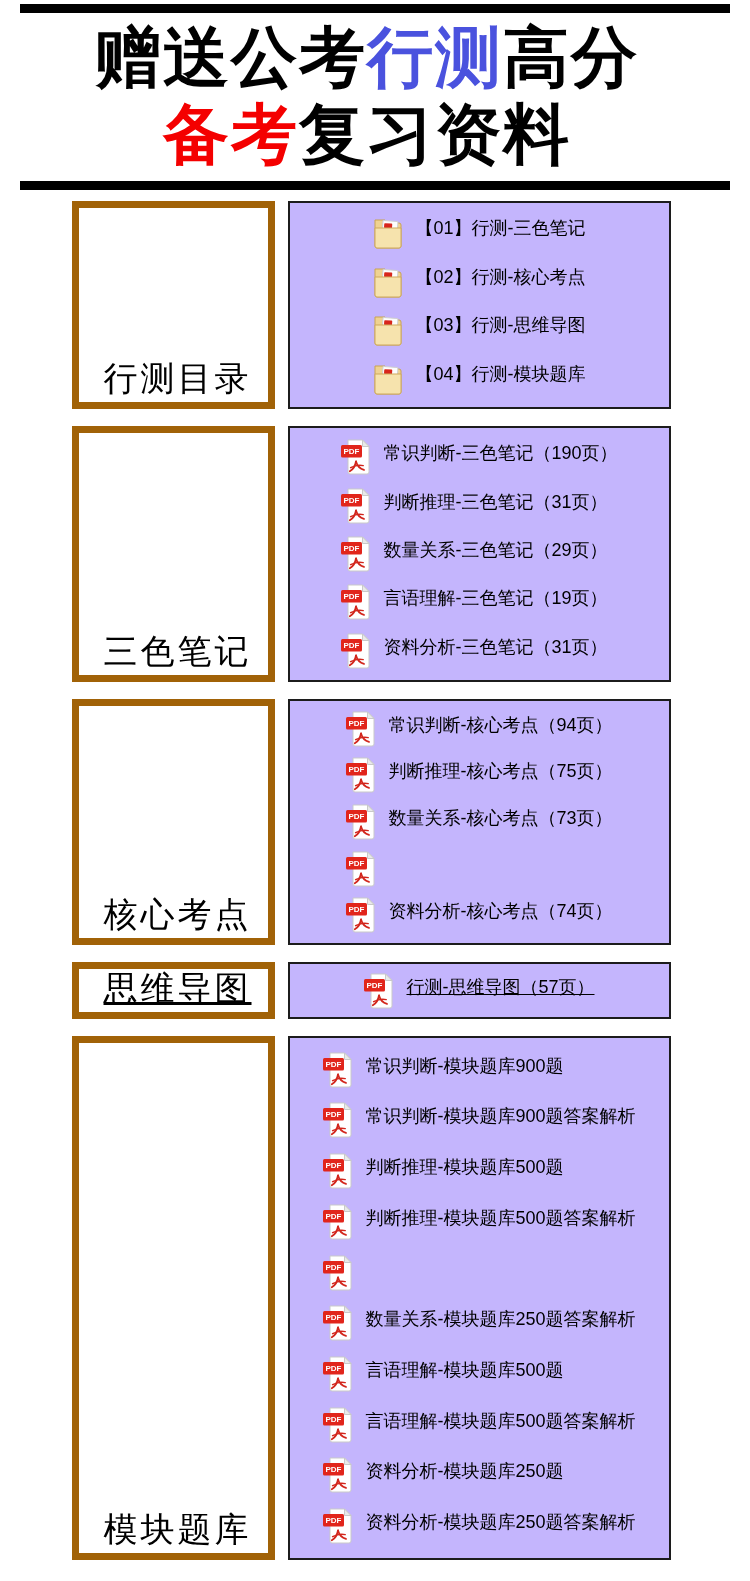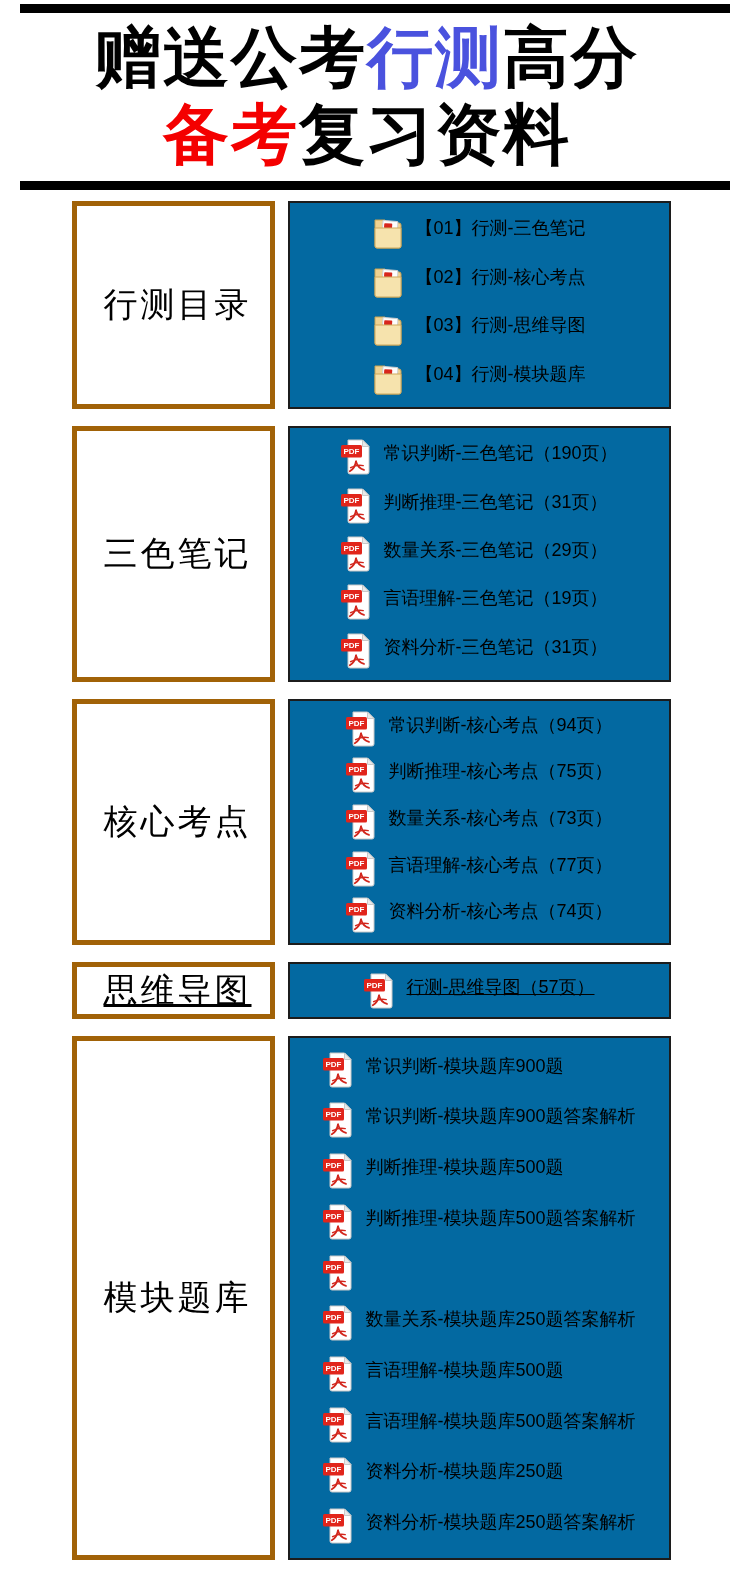--- a/index.html
+++ b/index.html
@@ -19,29 +19,29 @@
 
   .sections{padding:11px 0 0 72px;}
   .section{display:flex;gap:13px;margin-bottom:17px;}
   .section:nth-child(1){height:208px;}
   .section:nth-child(2){height:256px;}
   .section:nth-child(3){height:246px;}
   .section:nth-child(4){height:57px;text-decoration:underline;}
   .section:nth-child(5){height:524px;}
 
   .label-box{
-    width:203px;box-sizing:border-box;border:5px solid #a16207;background:#fff;
-    display:flex;align-items:center;justify-content:center;flex:0 0 auto;height:100%;padding-left:8px;
+    width:203px;box-sizing:border-box;border:7px solid #a16207;background:#fff;
+    display:flex;align-items:flex-end;justify-content:center;flex:0 0 auto;height:100%;padding-left:8px;
   }
   .label-text{
     font-family:"Liberation Serif","DejaVu Serif",serif;
     font-size:34px;color:#000;letter-spacing:3px;white-space:nowrap;
   }
   .items-box{
-    width:383px;box-sizing:border-box;border:2px solid #1c1c1c;background:#0369a1;
+    width:383px;box-sizing:border-box;border:2px solid #1c1c1c;background:#c4b5fd;
     flex:0 0 auto;height:100%;display:flex;
   }
   .list{
     width:max-content;margin:0 auto;display:flex;flex-direction:column;
     justify-content:space-evenly;height:100%;
   }
   .row{display:flex;align-items:flex-start;gap:12px;}
   .row .icon{flex:0 0 auto;display:inline-block;width:30px;height:38px;}
   .row .icon svg{display:block;}
   .file-name{
@@ -259,21 +259,20 @@
   <svg width="30" height="38" viewBox="0 0 30 38" xmlns="http://www.w3.org/2000/svg">
     <path d="M7 2 h14.5 l6.5 6.5 V34 a2 2 0 0 1 -2 2 H9 a2 2 0 0 1 -2 -2 Z" fill="#ffffff" stroke="#c9c9c9" stroke-width="1"></path>
     <path d="M21.5 2 l6.5 6.5 h-6.5 z" fill="#e9e9e9" stroke="#c9c9c9" stroke-width="1"></path>
     <rect x="0" y="7" width="21" height="12.5" rx="1.5" fill="#e1251b"></rect>
     <text x="10.5" y="16.2" font-size="8" font-weight="bold" fill="#ffffff" text-anchor="middle" font-family="Liberation Sans, DejaVu Sans, sans-serif">PDF</text>
     <path d="M15 23.5 c-0.7 4.2 -3.2 8 -6.2 9.8" stroke="#d2261c" stroke-width="1.8" fill="none" stroke-linecap="round"></path>
     <path d="M15 23.5 c1 3.6 4.2 7.4 8 8.4" stroke="#d2261c" stroke-width="1.8" fill="none" stroke-linecap="round"></path>
     <path d="M9.6 29.6 c4.4 -2.2 9.4 -2.9 12.6 -2" stroke="#d2261c" stroke-width="1.5" fill="none" stroke-linecap="round"></path>
   </svg>
 </span>
-            <span class="file-name">言语理解-核心考点（77页）</span>
           </div>
           <div class="row">
             <span class="icon">
   <svg width="30" height="38" viewBox="0 0 30 38" xmlns="http://www.w3.org/2000/svg">
     <path d="M7 2 h14.5 l6.5 6.5 V34 a2 2 0 0 1 -2 2 H9 a2 2 0 0 1 -2 -2 Z" fill="#ffffff" stroke="#c9c9c9" stroke-width="1"></path>
     <path d="M21.5 2 l6.5 6.5 h-6.5 z" fill="#e9e9e9" stroke="#c9c9c9" stroke-width="1"></path>
     <rect x="0" y="7" width="21" height="12.5" rx="1.5" fill="#e1251b"></rect>
     <text x="10.5" y="16.2" font-size="8" font-weight="bold" fill="#ffffff" text-anchor="middle" font-family="Liberation Sans, DejaVu Sans, sans-serif">PDF</text>
     <path d="M15 23.5 c-0.7 4.2 -3.2 8 -6.2 9.8" stroke="#d2261c" stroke-width="1.8" fill="none" stroke-linecap="round"></path>
     <path d="M15 23.5 c1 3.6 4.2 7.4 8 8.4" stroke="#d2261c" stroke-width="1.8" fill="none" stroke-linecap="round"></path>

